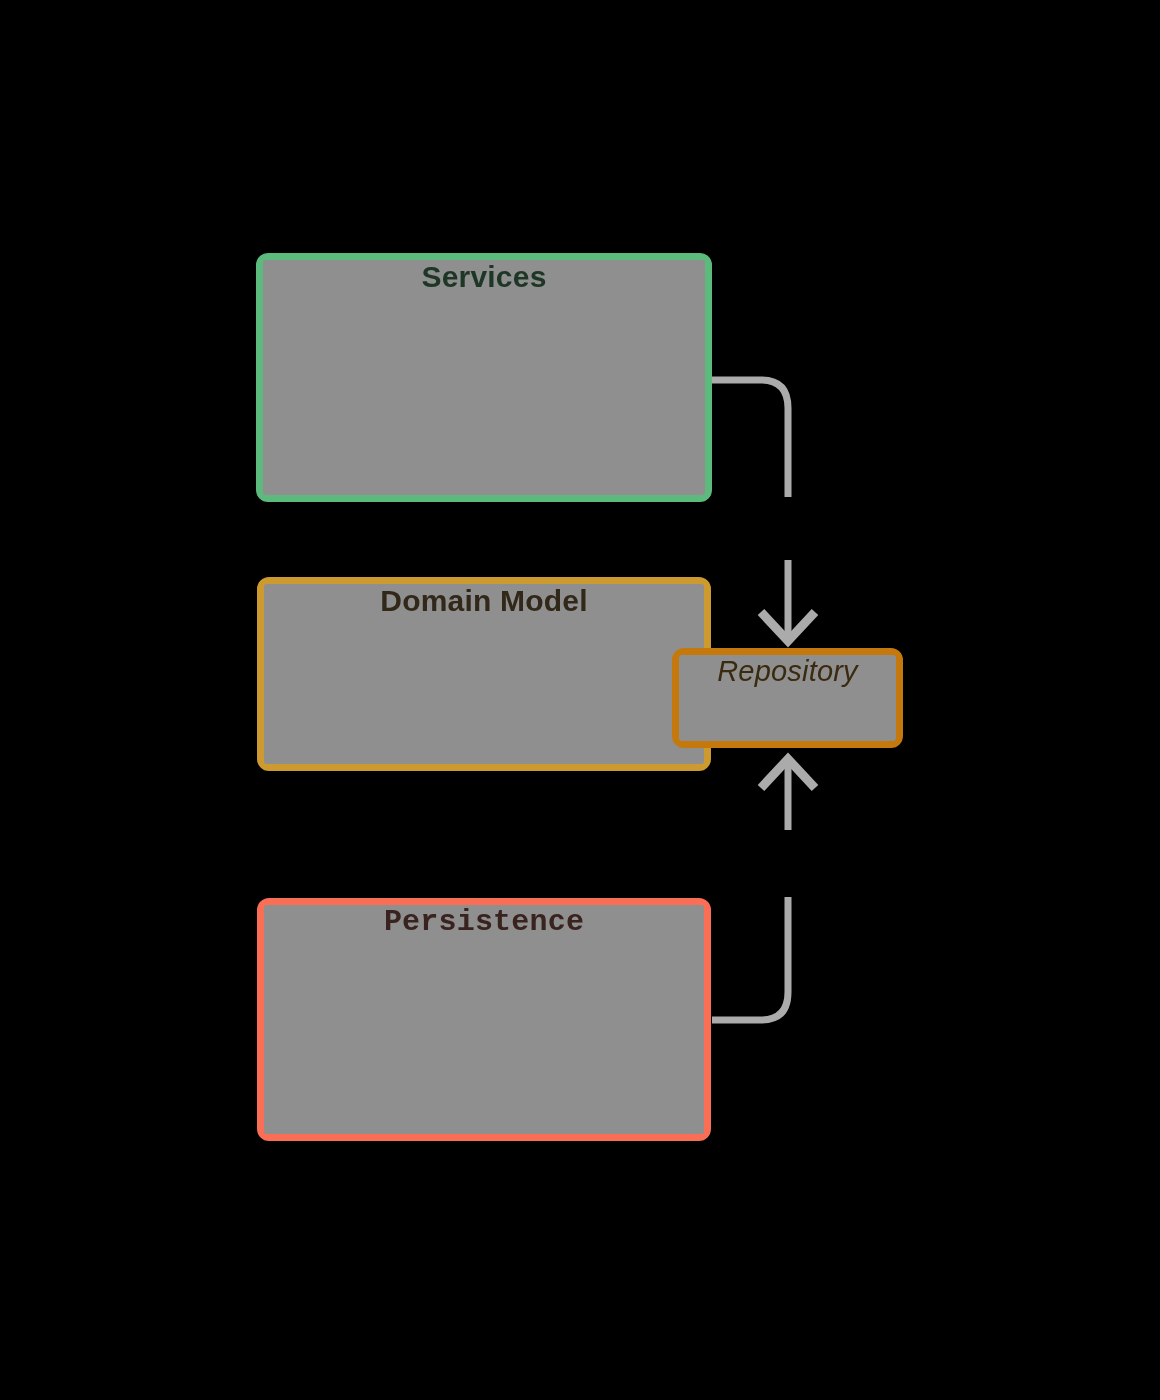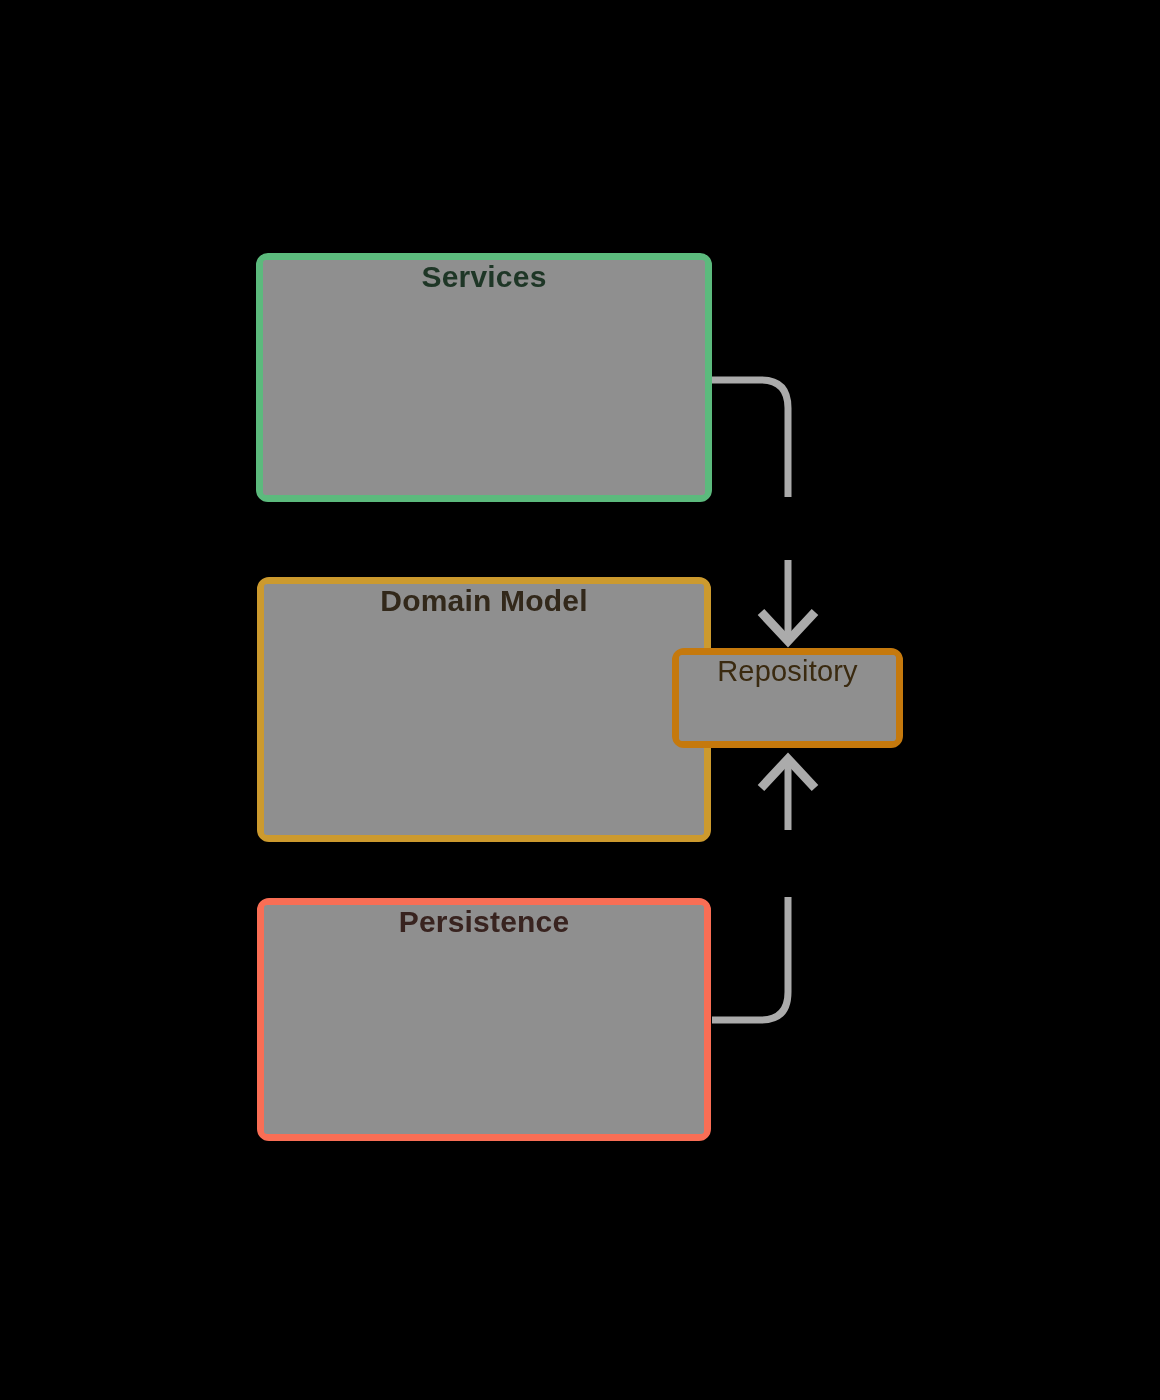--- a/index.html
+++ b/index.html
@@ -44,43 +44,45 @@
   }
 
   .node-services {
     left: 256px; top: 253px; width: 456px; height: 249px;
     background: #abf0c4;
     border: 7px solid #5cba7d;
   }
   .node-services .node-label { color: #1e3626; }
 
   .node-domain {
-    left: 257px; top: 577px; width: 454px; height: 265px;
+    left: 257px; top: 577px; width: 454px; height: 194px;
     background: #f8d69f;
     border: 7px solid #cc9a2e;
   }
   .node-domain .node-label { color: #32281a; }
 
   .node-repository {
     left: 672px; top: 648px; width: 231px; height: 100px;
     background: #ffa728;
     border: 7px solid #c5790d;
     z-index: 3;
     border-radius: 12px;
   }
   .node-repository .node-label {
     font-weight: 400;
     font-size: 29px;
     color: #3a2a10;
+    font-style: italic;
   }
 
   .node-persistence {
     left: 257px; top: 898px; width: 454px; height: 243px;
     background: #fdcac0;
     border: 7px solid #f96e55;
+    font-family: Liberation Mono, monospace;
   }
   .node-persistence .node-label { color: #38231f; }
 </style>
 </head>
 <body>
 
 <div class="canvas">
 
   <svg class="connector-layer" width="1160" height="1400" viewBox="0 0 1160 1400" fill="none" xmlns="http://www.w3.org/2000/svg">
 

